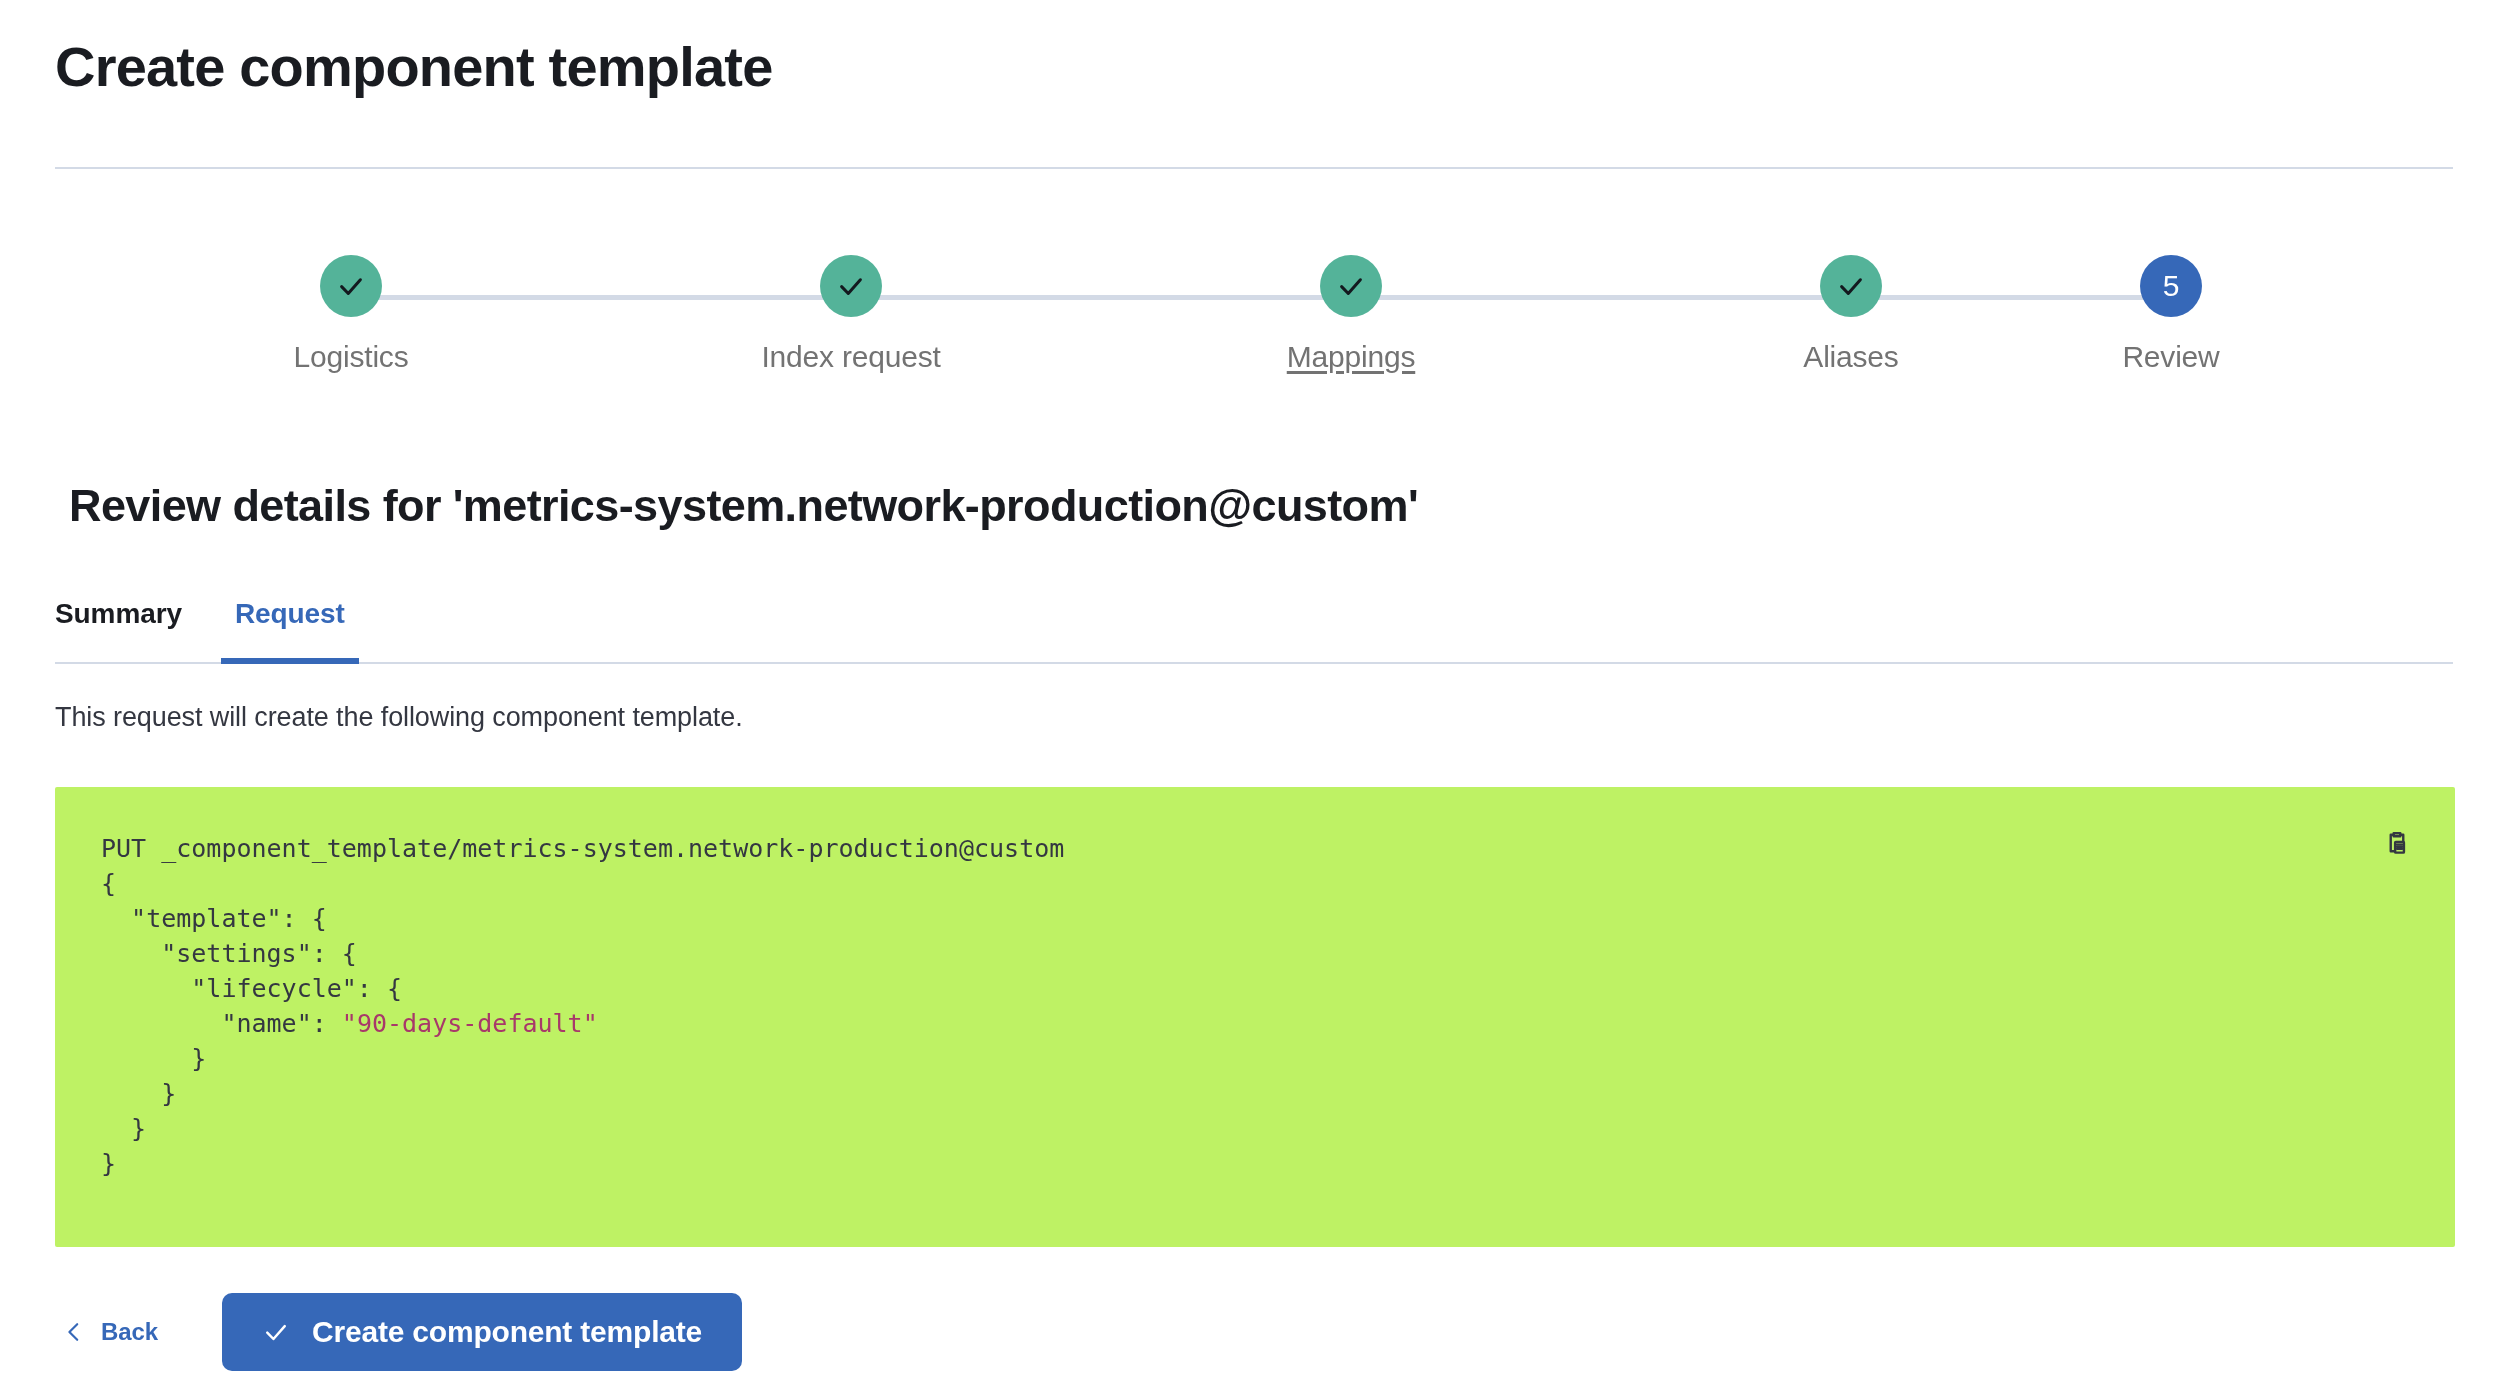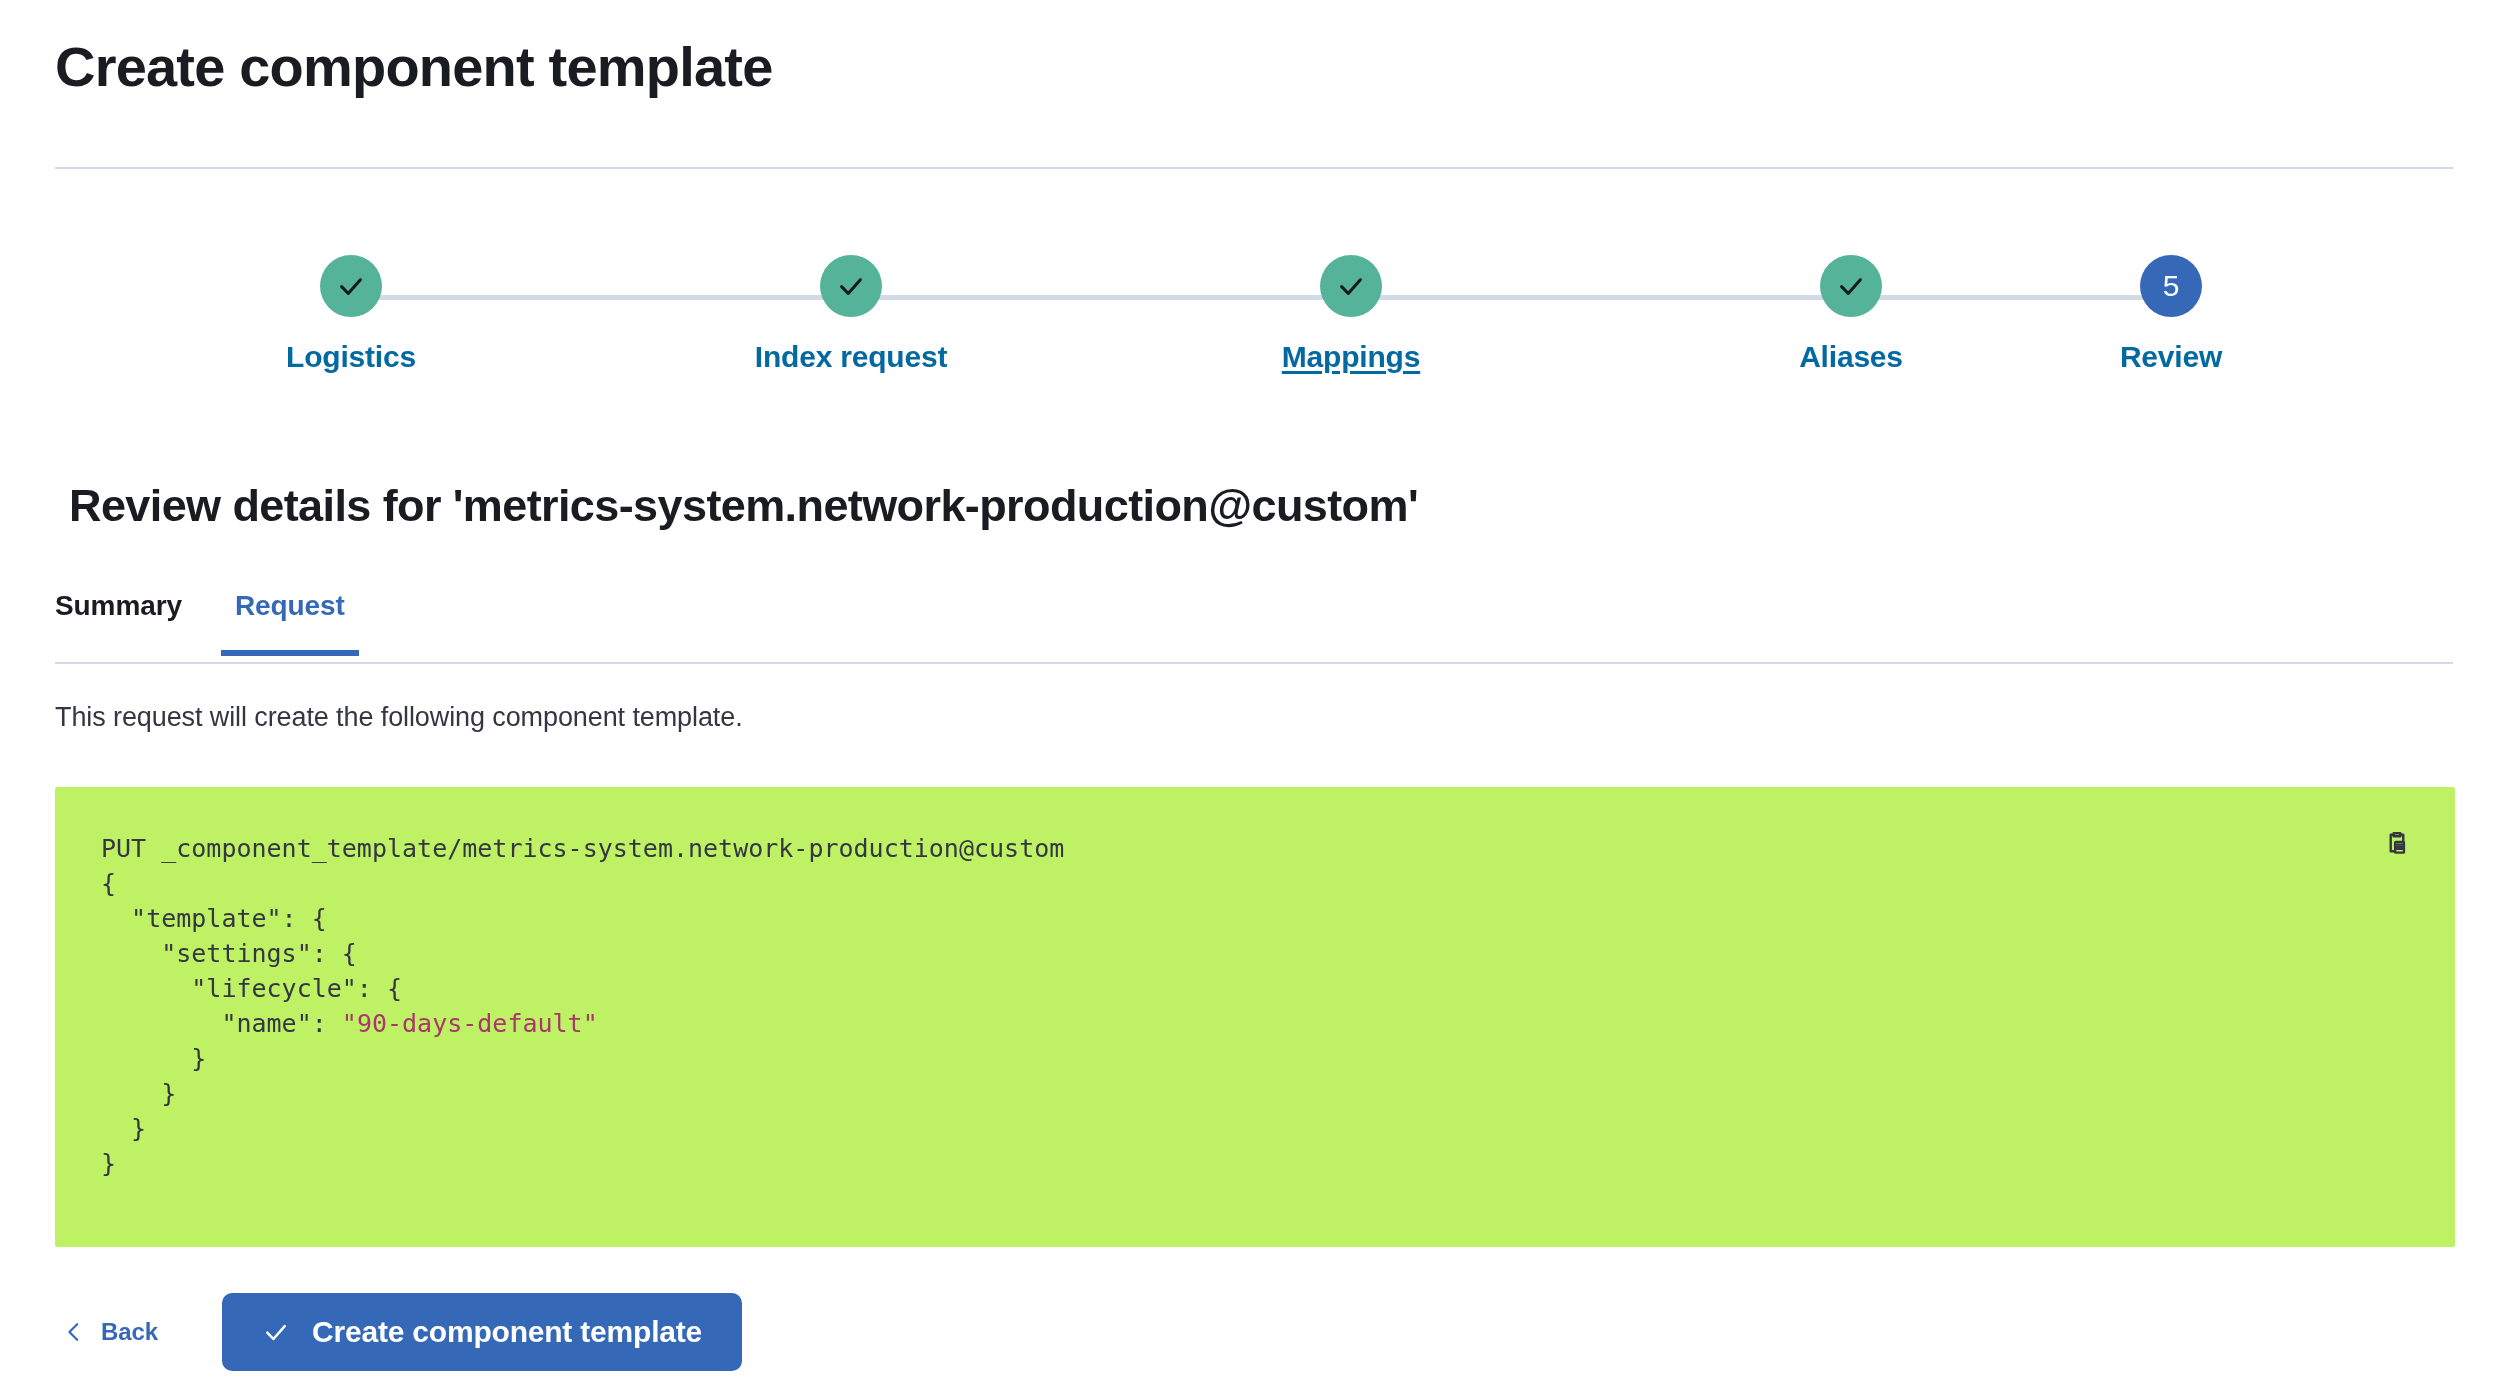--- a/index.html
+++ b/index.html
@@ -89,22 +89,22 @@
   .step-number {
     color: #ffffff;
     font-size: 30px;
     font-weight: 400;
     line-height: 1;
   }
 
   .step-label {
     margin-top: 23px;
     font-size: 30px;
-    font-weight: 700;
-    color: #0369a1;
+    font-weight: 400;
+    color: #737373;
     white-space: nowrap;
     letter-spacing: -0.2px;
   }
   .step-label.hovered { text-decoration: underline; text-underline-offset: 4px; }
 
   
   .review-heading {
     position: absolute;
     left: 69px;
     top: 480px;
@@ -126,21 +126,21 @@
   .tabs-rule {
     position: absolute;
     left: 0;
     bottom: 0;
     width: 100%;
     height: 2px;
     background: #d3dae6;
   }
   .tab {
     position: absolute;
-    bottom: 8px;
+    bottom: 0;
     height: 66px;
     display: flex;
     align-items: flex-start;
     font-size: 28px;
     font-weight: 700;
     cursor: pointer;
     letter-spacing: -0.1px;
     background: none;
     border: none;
     font-family: inherit;

